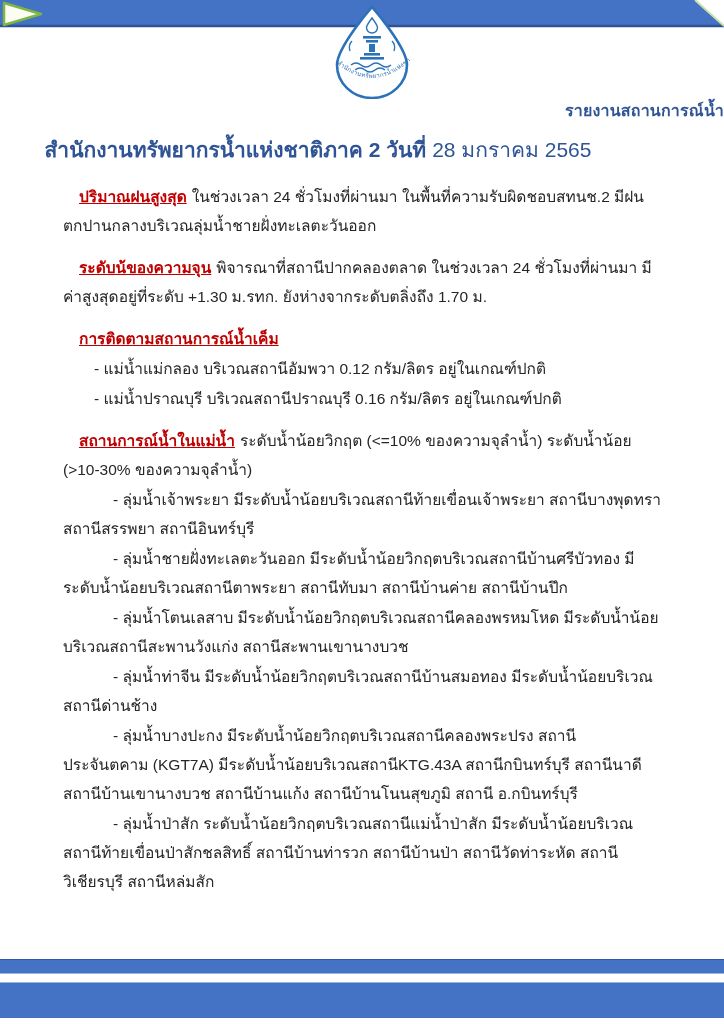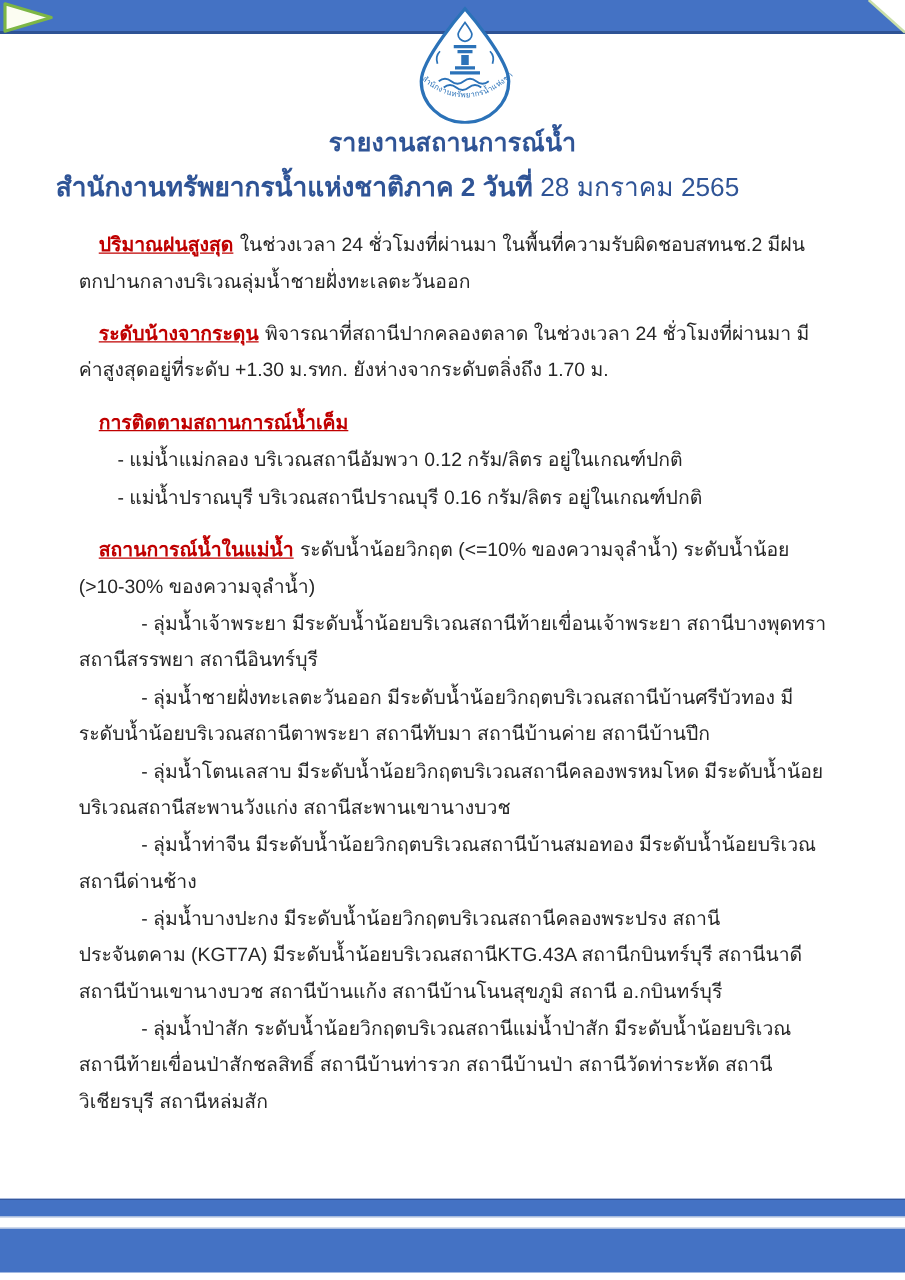--- a/index.html
+++ b/index.html
@@ -6,22 +6,22 @@
   .page {
     position:relative; width:724px; height:1024px; background:#ffffff;
     font-family:"Liberation Sans","DejaVu Sans",sans-serif; overflow:hidden;
   }
   
   .banner-svg { position:absolute; top:0; left:0; display:block; }
   
   .logo-svg { position:absolute; top:5px; left:318px; display:block; }
   
   .page-title {
-    position:absolute; top:98px; left:0; width:724px; text-align:center;
-    color:#2F5496; font-size:20px; font-weight:bold; letter-spacing:0.2px;
+    position:absolute; top:98px; left:0; width:724px; text-align:right;
+    color:#2F5496; font-size:16px; font-weight:bold; letter-spacing:0.2px;
   }
   .page-subtitle {
     position:absolute; top:133px; left:0; width:636px; text-align:center;
     color:#2F5496; font-size:21px;
   }
   .page-subtitle .office { font-weight:bold; }
   .page-subtitle .date { font-weight:normal; margin-left:6px; }
   
   .content {
     position:absolute; top:181px; left:62px; width:600px;
@@ -87,21 +87,21 @@
   <div class="content">
 
     <div class="sec">
       <p class="lead">
         <span class="heading">ปริมาณฝนสูงสุด</span><span class="sec-text">ในช่วงเวลา 24 ชั่วโมงที่ผ่านมา ในพื้นที่ความรับผิดชอบสทนช.2 มีฝนตกปานกลางบริเวณลุ่มน้ำชายฝั่งทะเลตะวันออก</span>
       </p>
     </div>
 
     <div class="sec">
       <p class="lead">
-        <span class="heading">ระดับน้างจากระดุน</span><span class="sec-text">พิจารณาที่สถานีปากคลองตลาด ในช่วงเวลา 24 ชั่วโมงที่ผ่านมา มีค่าสูงสุดอยู่ที่ระดับ +1.30 ม.รทก. ยังห่างจากระดับตลิ่งถึง 1.70 ม.</span>
+        <span class="heading">ระดับน้ของความจุน</span><span class="sec-text">พิจารณาที่สถานีปากคลองตลาด ในช่วงเวลา 24 ชั่วโมงที่ผ่านมา มีค่าสูงสุดอยู่ที่ระดับ +1.30 ม.รทก. ยังห่างจากระดับตลิ่งถึง 1.70 ม.</span>
       </p>
     </div>
 
     <div class="sec">
       <p class="lead">
         <span class="heading">การติดตามสถานการณ์น้ำเค็ม</span>
       </p>
       <div class="items-sm">
         <p>- แม่น้ำแม่กลอง บริเวณสถานีอัมพวา 0.12 กรัม/ลิตร อยู่ในเกณฑ์ปกติ</p>
         <p>- แม่น้ำปราณบุรี บริเวณสถานีปราณบุรี 0.16 กรัม/ลิตร อยู่ในเกณฑ์ปกติ</p>

